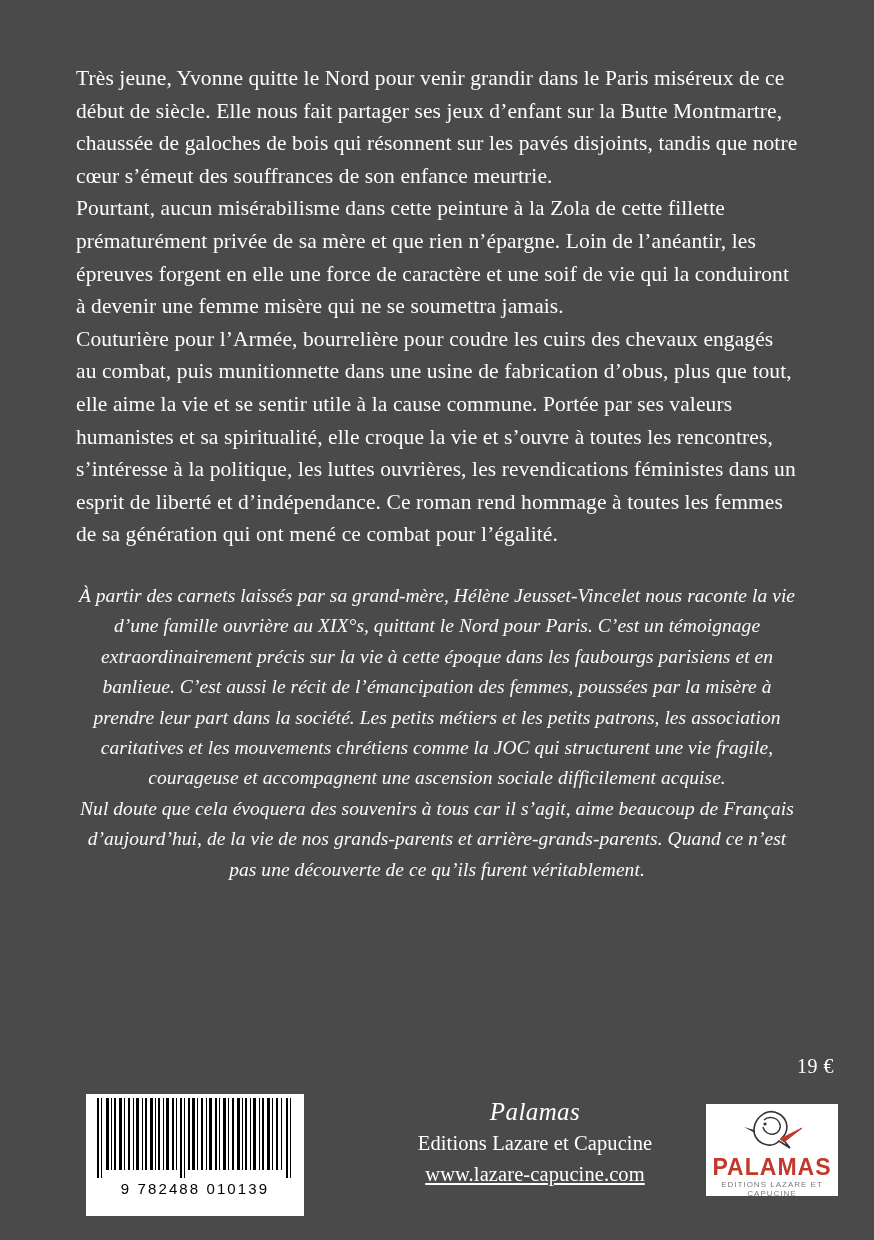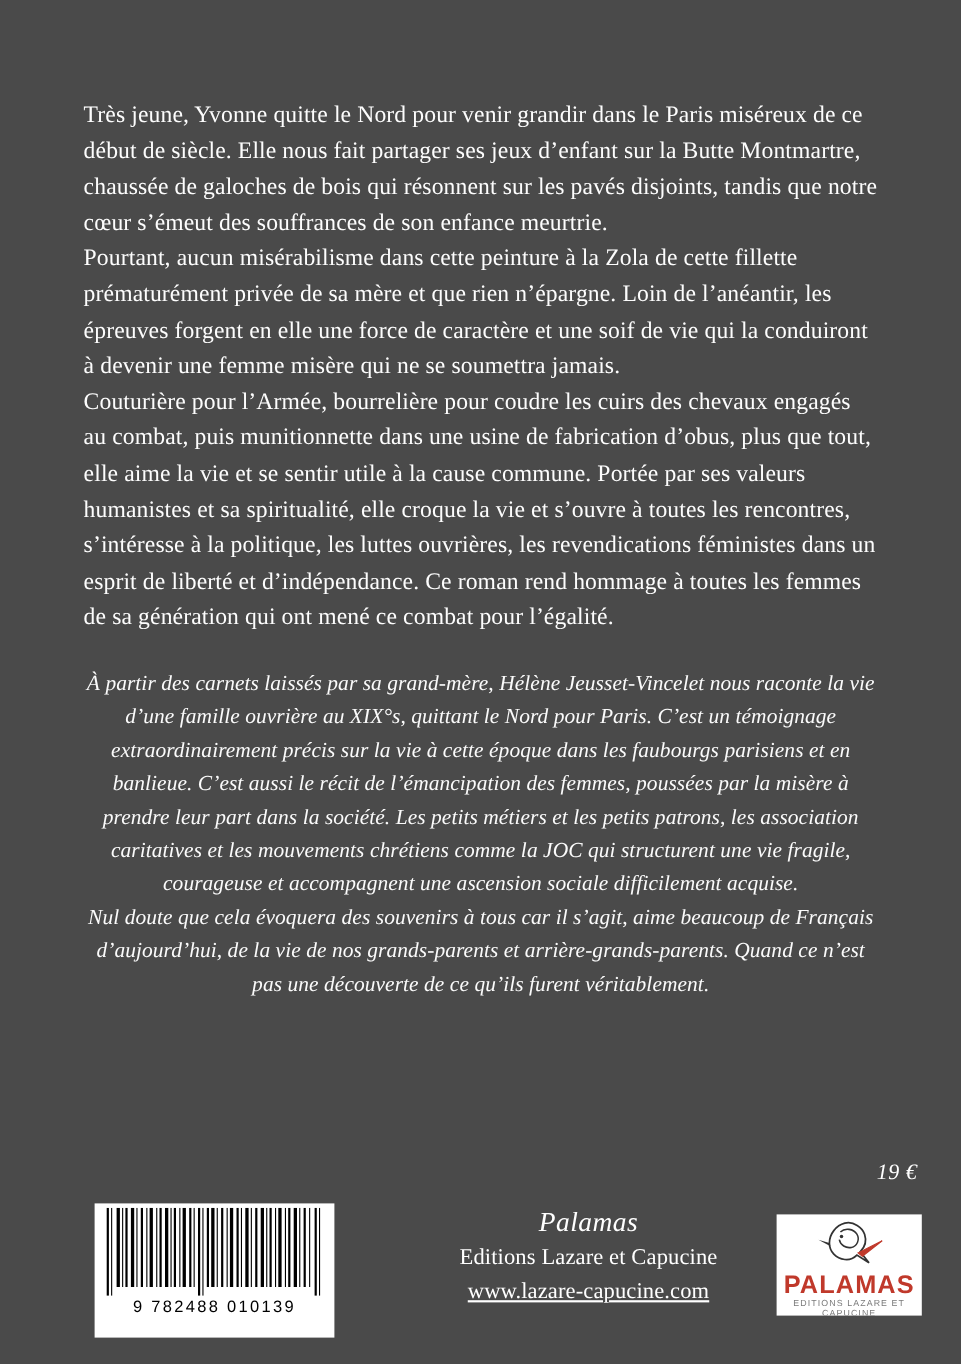--- a/index.html
+++ b/index.html
@@ -19,21 +19,20 @@
     width: 874px;
     height: 1240px;
     box-sizing: border-box;
     padding: 62px 76px 0 76px;
   }
   .synopsis {
     font-size: 21.5px;
     line-height: 32.6px;
     color: #fdfdfd;
     letter-spacing: 0.1px;
-    margin-top: 26px;
   }
   .synopsis p {
     margin: 0;
   }
   .note {
     margin-top: 30px;
     font-style: italic;
     font-size: 19.5px;
     line-height: 30.4px;
     color: #fbfbfb;
@@ -43,21 +42,20 @@
     margin: 0;
     text-align: center;
   }
   .price {
     position: absolute;
     right: 40px;
     top: 1055px;
     font-size: 20px;
     color: #ffffff;
     letter-spacing: 0.5px;
-    font-style: italic;
   }
   
   .barcode {
     position: absolute;
     left: 86px;
     top: 1094px;
     width: 218px;
     height: 122px;
     background: #ffffff;
     box-sizing: border-box;

